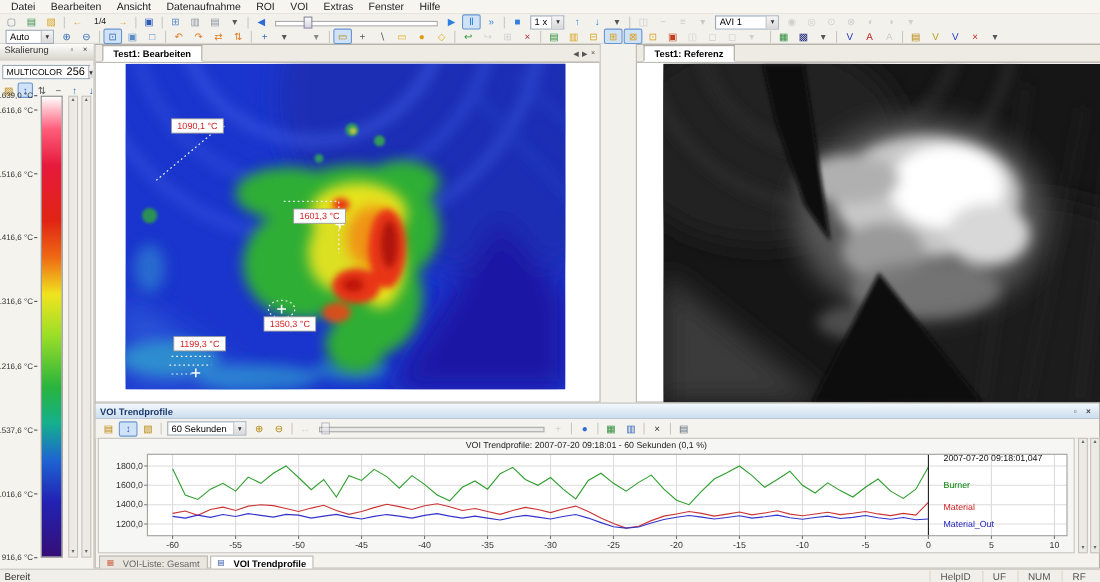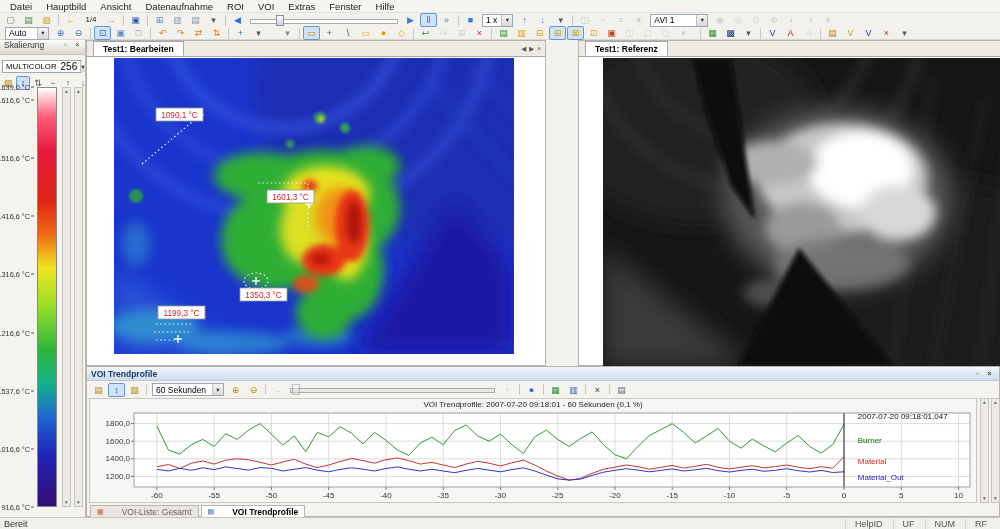--- a/index.html
+++ b/index.html
@@ -92,40 +92,40 @@
   .chart-title{text-align:center;font-size:8px;color:#222;height:12px;line-height:12px;white-space:nowrap}
   #trend-svg{display:block}
   #trend-svg .ax{font-size:8px;fill:#333;font-family:"Liberation Sans","DejaVu Sans",sans-serif}
   #trend-svg .lg{font-size:8px;font-family:"Liberation Sans","DejaVu Sans",sans-serif}
   .v-sb{position:absolute;top:31px;width:9px;height:105px;background:#eceae4;border:1px solid #c6c4bc;
         box-sizing:border-box;display:flex;flex-direction:column;justify-content:space-between;align-items:center;
         font-size:5.5px;color:#666;line-height:7px}
   #trend-sb1{left:893px}
   #trend-sb2{left:904px}
   .btabs{position:absolute;left:3px;top:138px;height:13px;display:flex;gap:2px}
-  .btab{display:flex;align-items:center;gap:18px;padding:0 6px;font-size:8.5px;background:#e8e6de;
+  .btab{display:flex;align-items:center;gap:8px;padding:0 6px;font-size:8.5px;background:#e8e6de;
         border:1px solid #b8b6ae;color:#666;box-sizing:border-box}
   .btab.active{background:#fff;font-weight:bold;color:#000}
   .btab-ico{font-size:7px}
 
   
   #statusbar{position:absolute;left:0;top:517px;width:100%;height:12px;background:#f0efe9;border-top:1px solid #c9c8c0;
              display:flex;align-items:center;font-size:9px;color:#333;padding:0 4px;box-sizing:border-box}
   .sb-spring{flex:1}
   .sb-cell{padding:0 9px;border-left:1px solid #d6d5ce;color:#555;white-space:nowrap}
 </style>
 </head>
 <body>
 
 <div id="app">
 
   <div class="menubar">
 
   <span class="menu-item">Datei</span>
-      <span class="menu-item">Hauptbild</span>
+      <span class="menu-item">Bearbeiten</span>
       <span class="menu-item">Ansicht</span>
       <span class="menu-item">Datenaufnahme</span>
       <span class="menu-item">ROI</span>
       <span class="menu-item">VOI</span>
       <span class="menu-item">Extras</span>
       <span class="menu-item">Fenster</span>
       <span class="menu-item">Hilfe</span>
     </div>
 
   <div id="tb1" class="toolbar">

